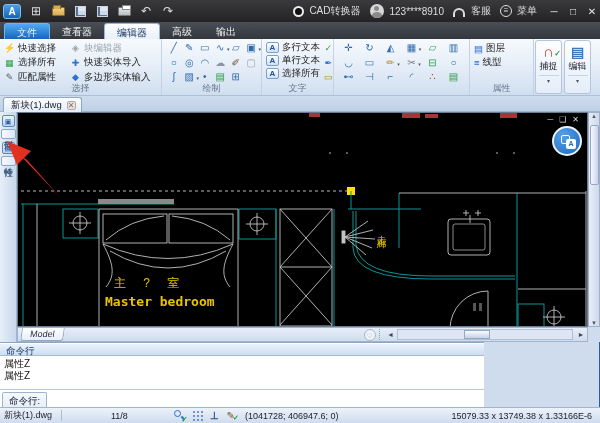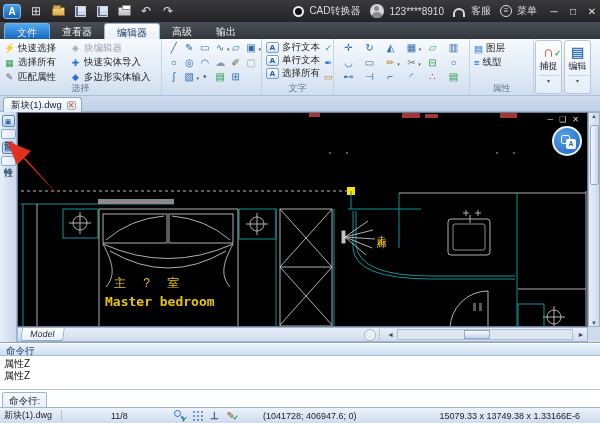--- a/index.html
+++ b/index.html
@@ -92,42 +92,42 @@
   .hstrip { position:absolute; left:17px; top:215px; width:571px; height:15px; background:linear-gradient(#e8eef8,#cfdcee); border:1px solid #9fb4cf; display:flex; align-items:center; font-size:9px; color:#334; }
   .modeltab { height:13px; margin-left:3px; padding:0 8px; background:linear-gradient(#ffffff,#e6eefa); border:1px solid #93a8c4; border-top:none; border-radius:0 0 3px 3px; transform:skewX(-8deg); line-height:12px; }
   .hpan { width:12px; height:12px; border-radius:50%; border:1px solid #a8b6c8; margin-left:300px; color:#9aa8ba; font-size:7px; text-align:center; line-height:11px; background:#eef3fa; }
   .hsep { width:3px; height:11px; border-left:1px dotted #8aa; margin:0 3px; }
   .harr { width:12px; text-align:center; color:#445; font-size:7px; }
   .htrack { position:relative; flex:1; height:11px; background:#dde6f2; border:1px solid #b0c0d4; margin-right:2px; }
   .hthumb { position:absolute; left:38%; top:0; width:26px; height:9px; background:linear-gradient(#f8fbff,#c4d3e8); border:1px solid #93a8c4; }
   .corner { position:absolute; left:588px; top:215px; width:12px; height:15px; background:#cfdcee; }
 
   
-  .cmd { position:absolute; left:0; top:342px; width:600px; height:65px; background:#fff; border-top:1px solid #8fa4c0; }
+  .cmd { position:absolute; left:0; top:342px; width:484px; height:65px; background:#fff; border-top:1px solid #8fa4c0; }
   .cmdhdr { height:13px; background:linear-gradient(#eaf2fb,#cddef2); border-bottom:1px solid #a5bbd6; font-size:9.5px; color:#1c3c66; padding:0 6px; line-height:13px; border-top:1px solid #fff; }
   .cmdhist { height:33px; font-size:10px; color:#111; padding:2px 4px; line-height:12px; }
   .cmdrow { height:19px; border-top:1px solid #b8c6da; display:flex; align-items:flex-end; }
   .cmdtab { margin:2px 0 0 2px; padding:0 6px; border:1px solid #9fb4cc; border-bottom:none; background:linear-gradient(#f6faff,#e4edf8); font-size:9.5px; color:#223; line-height:15px; border-radius:2px 2px 0 0; }
   .cmdinput { flex:1; border:none; outline:none; font-size:10px; padding:0 4px; font-family:"Liberation Sans",sans-serif; }
 
   
   .status { position:absolute; left:0; top:407px; width:600px; height:16px; background:linear-gradient(#ecf2fa,#cfdcee); border-top:1px solid #9fb4cf; display:flex; align-items:center; font-size:9px; color:#223; }
   .st-sep { width:1px; height:11px; background:#aebdd2; margin:0 5px; }
   .st-item { padding:0 4px; white-space:nowrap; }
   .magchk { position:relative; width:11px; height:11px; margin-left:42px; }
   .magchk .c { position:absolute; left:0; top:0; width:7px; height:7px; border:1.5px solid #2a6fd1; border-radius:50%; }
   .magchk .h { position:absolute; left:7px; top:7px; width:4px; height:1.5px; background:#2a6fd1; transform:rotate(45deg); }
   .magchk .k { position:absolute; right:-3px; bottom:-3px; color:#1f9e3a; font-size:8px; font-weight:bold; }
   .griddots { width:9px; height:9px; margin-left:8px; position:relative; }
   .griddots i { position:absolute; width:2px; height:2px; background:#4a7ab8; border-radius:50%;
     box-shadow:4px 0 #4a7ab8, 8px 0 #4a7ab8, 0 4px #4a7ab8, 4px 4px #4a7ab8, 8px 4px #4a7ab8, 0 8px #4a7ab8, 4px 8px #4a7ab8, 8px 8px #4a7ab8; }
   .ortho { margin-left:8px; font-size:10px; color:#33507a; font-weight:bold; }
   .penchk { position:relative; margin-left:8px; font-size:10px; color:#7a5a28; }
   .penchk .k { position:absolute; right:-4px; bottom:-1px; color:#1f9e3a; font-size:7px; font-weight:bold; }
-  .st-right { margin-left:auto; padding-right:20px; }
+  .st-right { margin-left:auto; padding-right:8px; }
 
   
   .arrow-ov { position:absolute; left:0; top:130px; width:90px; height:80px; z-index:20; pointer-events:none; }
 </style>
 </head>
 <body>
 
 <div class="app">
 
   <div class="titlebar">
@@ -215,20 +215,21 @@
         <span class="gi">◠</span>
         <span class="gi" style="color:#8a97a8">☁</span>
         <span class="gi" style="color:#6b4f2a">✐</span>
         <span class="gi" style="color:#9aa4b0">▢</span>
         <span class="gi">ʃ</span>
         <span class="gi"><span>▨</span><span class="dd">▾</span></span>
         <span class="gi">•</span>
         <span class="gi" style="color:#2f9e4a">▤</span>
         <span class="gi">⊞</span>
       </div>
+      <div class="glabel">绘制</div>
     </div>
 
     <div class="rgroup" style="width:72px">
       <div class="txt-cols">
         <div class="txt-main">
           <div class="sbtn">
               <span class="si">A</span>
               <span>多行文本</span>
             </div>
           <div class="sbtn">
@@ -479,21 +480,21 @@
     <span class="magchk">
         <span class="c"></span>
         <span class="h"></span>
         <span class="k">✓</span>
       </span>
     <span class="griddots">
         <i></i>
       </span>
     <span class="ortho">⊥</span>
     <span class="penchk"><span>✎</span><span class="k">✓</span></span>
-    <span class="st-item" style="margin-left:24px">(1041728; 406947.6; 0)</span>
+    <span class="st-item" style="margin-left:6px">(1041728; 406947.6; 0)</span>
     <span class="st-right st-item">15079.33 x 13749.38 x 1.33166E-6</span>
   </div>
 
   <svg class="arrow-ov" viewBox="0 0 90 80">
     <polygon points="7,11 31,21 17,35" fill="#e03020"></polygon>
     <polygon points="19,24 60,67 27,30" fill="#e03020"></polygon>
   </svg>
 
 </div>
 

